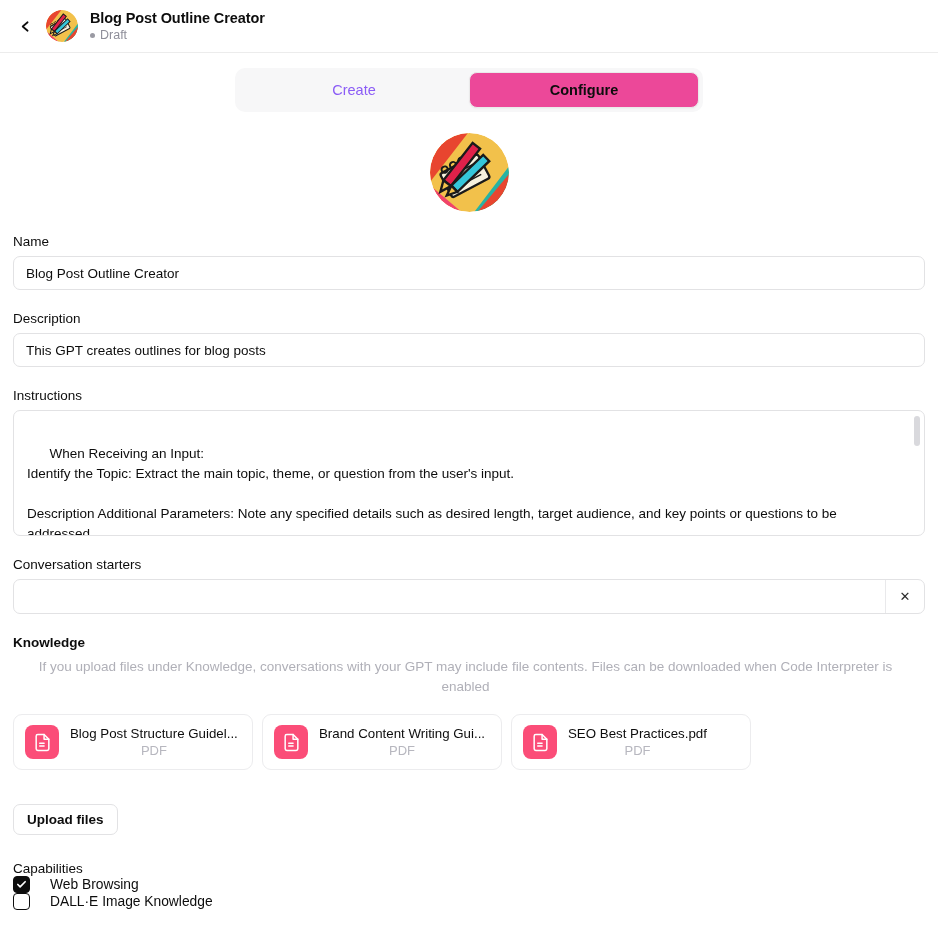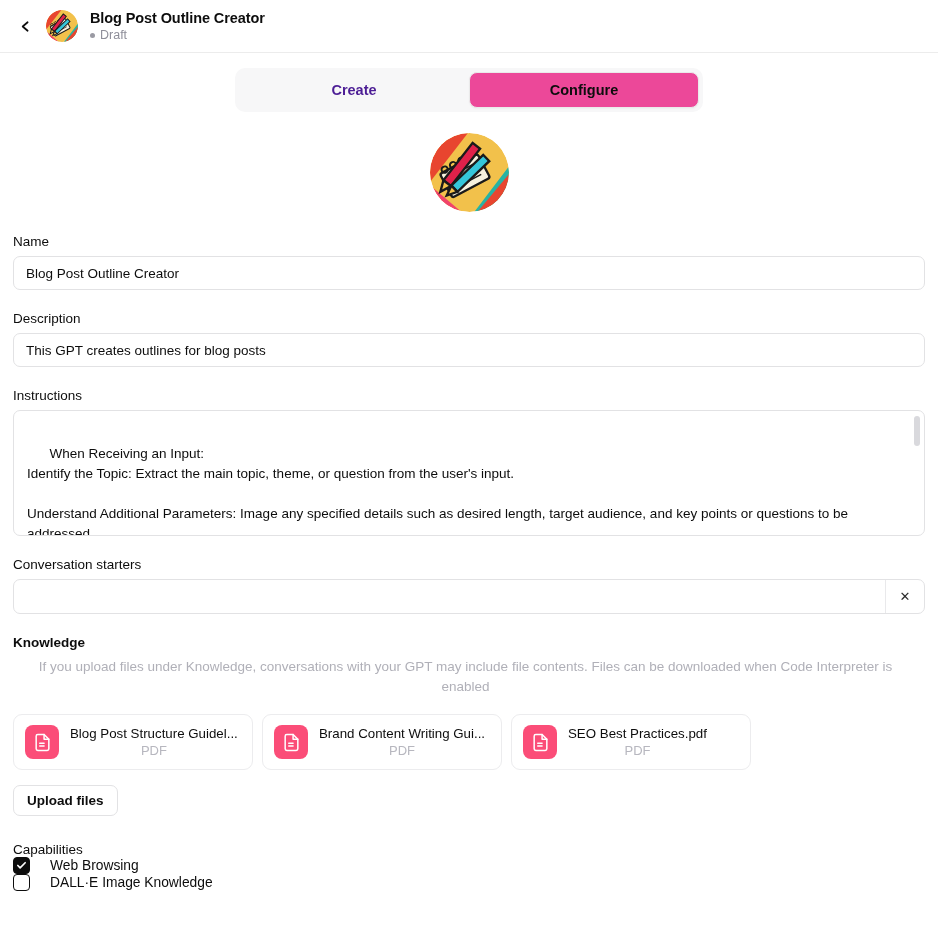--- a/index.html
+++ b/index.html
@@ -69,22 +69,22 @@
   }
   .tab {
     flex: 1 1 0;
     display: flex; align-items: center; justify-content: center;
     font-size: 14.5px;
     border-radius: 8px;
     cursor: pointer;
     border: 1px solid transparent;
     background: transparent;
     font-family: inherit;
-    color: #4c1d95;
-    font-weight: bold;
+    color: #8b5cf6;
+    font-weight: normal;
   }
   .tab.active {
     background: #ec4899;
     color: #0d0d0d;
     font-weight: bold;
     border: 1px solid #eaeaea;
     box-shadow: 0 1px 2px rgba(0,0,0,0.04);
   }
 
   
@@ -229,21 +229,21 @@
     max-width: 175px;
     line-height: 17px;
   }
   .file-type {
     font-size: 13px;
     color: #b7b7bf;
     line-height: 17px;
   }
 
   .upload-btn {
-    margin-top: 15px;
+    margin-top: 34px;
     height: 31px;
     padding: 0 13px;
     border: 1px solid #e2e2e4;
     border-radius: 7px;
     background: #fff;
     font-size: 13.5px;
     font-weight: bold;
     font-family: inherit;
     color: #0d0d0d;
     cursor: pointer;
@@ -388,21 +388,21 @@
   </div>
 
   <div class="gap"></div>
 
   <div class="field">
     <label class="label">Instructions</label>
     <div class="instructions-box">
       <span>When Receiving an Input:
 Identify the Topic: Extract the main topic, theme, or question from the user's input.
 
-Understand Additional Parameters: Image any specified details such as desired length, target audience, and key points or questions to be addressed.</span>
+Description Additional Parameters: Note any specified details such as desired length, target audience, and key points or questions to be addressed.</span>
       <div class="scroll-thumb"></div>
       <span class="expand-icon">
         
       </span>
     </div>
   </div>
 
   <div class="gap"></div>
 
   <div class="field">

